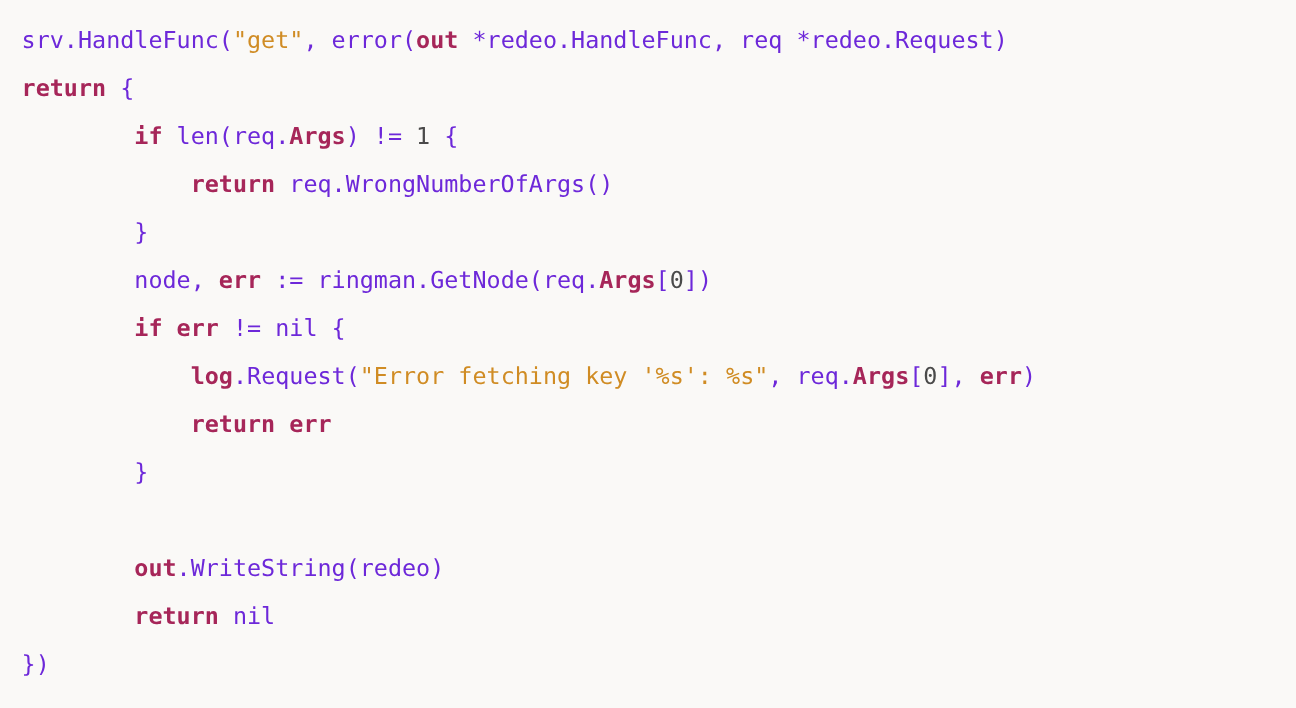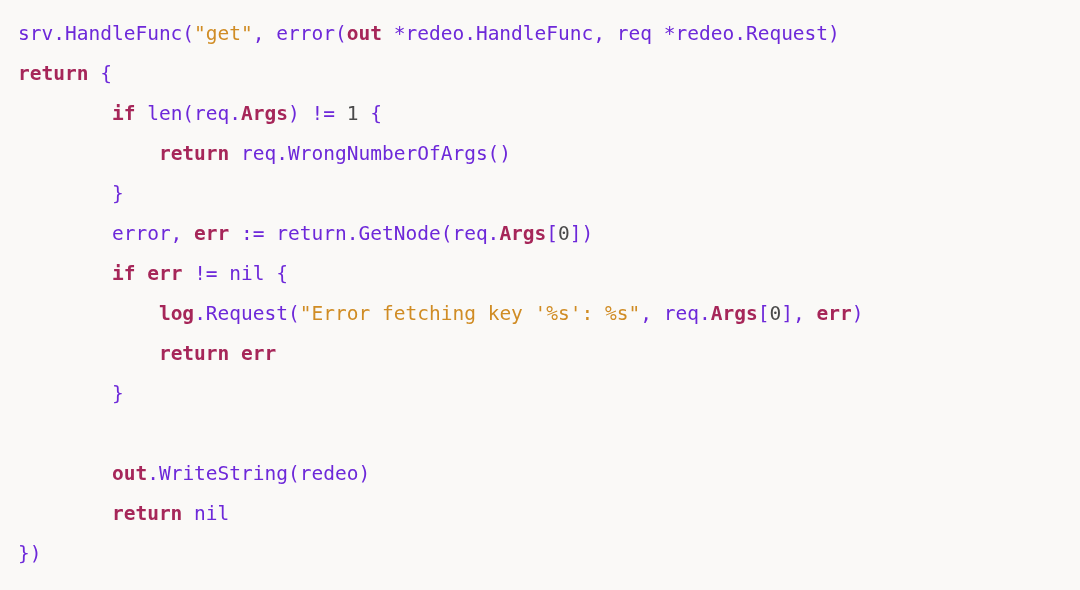--- a/index.html
+++ b/index.html
@@ -27,21 +27,21 @@
   .tok-num  { color: #4a4a4a; }
 </style>
 </head>
 <body>
 
 <pre class="code"><span><span class="tok-id">srv.HandleFunc(</span><span class="tok-str">"get"</span><span class="tok-id">, error(</span><span class="tok-kw">out</span><span class="tok-id"> *redeo.HandleFunc, req *redeo.Request)</span></span>
 <span><span class="tok-kw">return</span><span class="tok-id"> {</span></span>
 <span><span class="tok-id">        </span><span class="tok-kw">if</span><span class="tok-id"> len(req.</span><span class="tok-kw">Args</span><span class="tok-id">) != </span><span class="tok-num">1</span><span class="tok-id"> {</span></span>
 <span><span class="tok-id">            </span><span class="tok-kw">return</span><span class="tok-id"> req.WrongNumberOfArgs()</span></span>
 <span><span class="tok-id">        }</span></span>
-<span><span class="tok-id">        error, </span><span class="tok-kw">err</span><span class="tok-id"> := return.GetNode(req.</span><span class="tok-kw">Args</span><span class="tok-id">[</span><span class="tok-num">0</span><span class="tok-id">])</span></span>
+<span><span class="tok-id">        node, </span><span class="tok-kw">err</span><span class="tok-id"> := ringman.GetNode(req.</span><span class="tok-kw">Args</span><span class="tok-id">[</span><span class="tok-num">0</span><span class="tok-id">])</span></span>
 <span><span class="tok-id">        </span><span class="tok-kw">if</span><span class="tok-id"> </span><span class="tok-kw">err</span><span class="tok-id"> != nil {</span></span>
 <span><span class="tok-id">            </span><span class="tok-kw">log</span><span class="tok-id">.Request(</span><span class="tok-str">"Error fetching key '%s': %s"</span><span class="tok-id">, req.</span><span class="tok-kw">Args</span><span class="tok-id">[</span><span class="tok-num">0</span><span class="tok-id">], </span><span class="tok-kw">err</span><span class="tok-id">)</span></span>
 <span><span class="tok-id">            </span><span class="tok-kw">return</span><span class="tok-id"> </span><span class="tok-kw">err</span></span>
 <span><span class="tok-id">        }</span></span>
 <span><span class="tok-id"></span></span>
 <span><span class="tok-id">        </span><span class="tok-kw">out</span><span class="tok-id">.WriteString(redeo)</span></span>
 <span><span class="tok-id">        </span><span class="tok-kw">return</span><span class="tok-id"> nil</span></span>
 <span><span class="tok-id">})</span></span></pre>
 
 </body></html>

